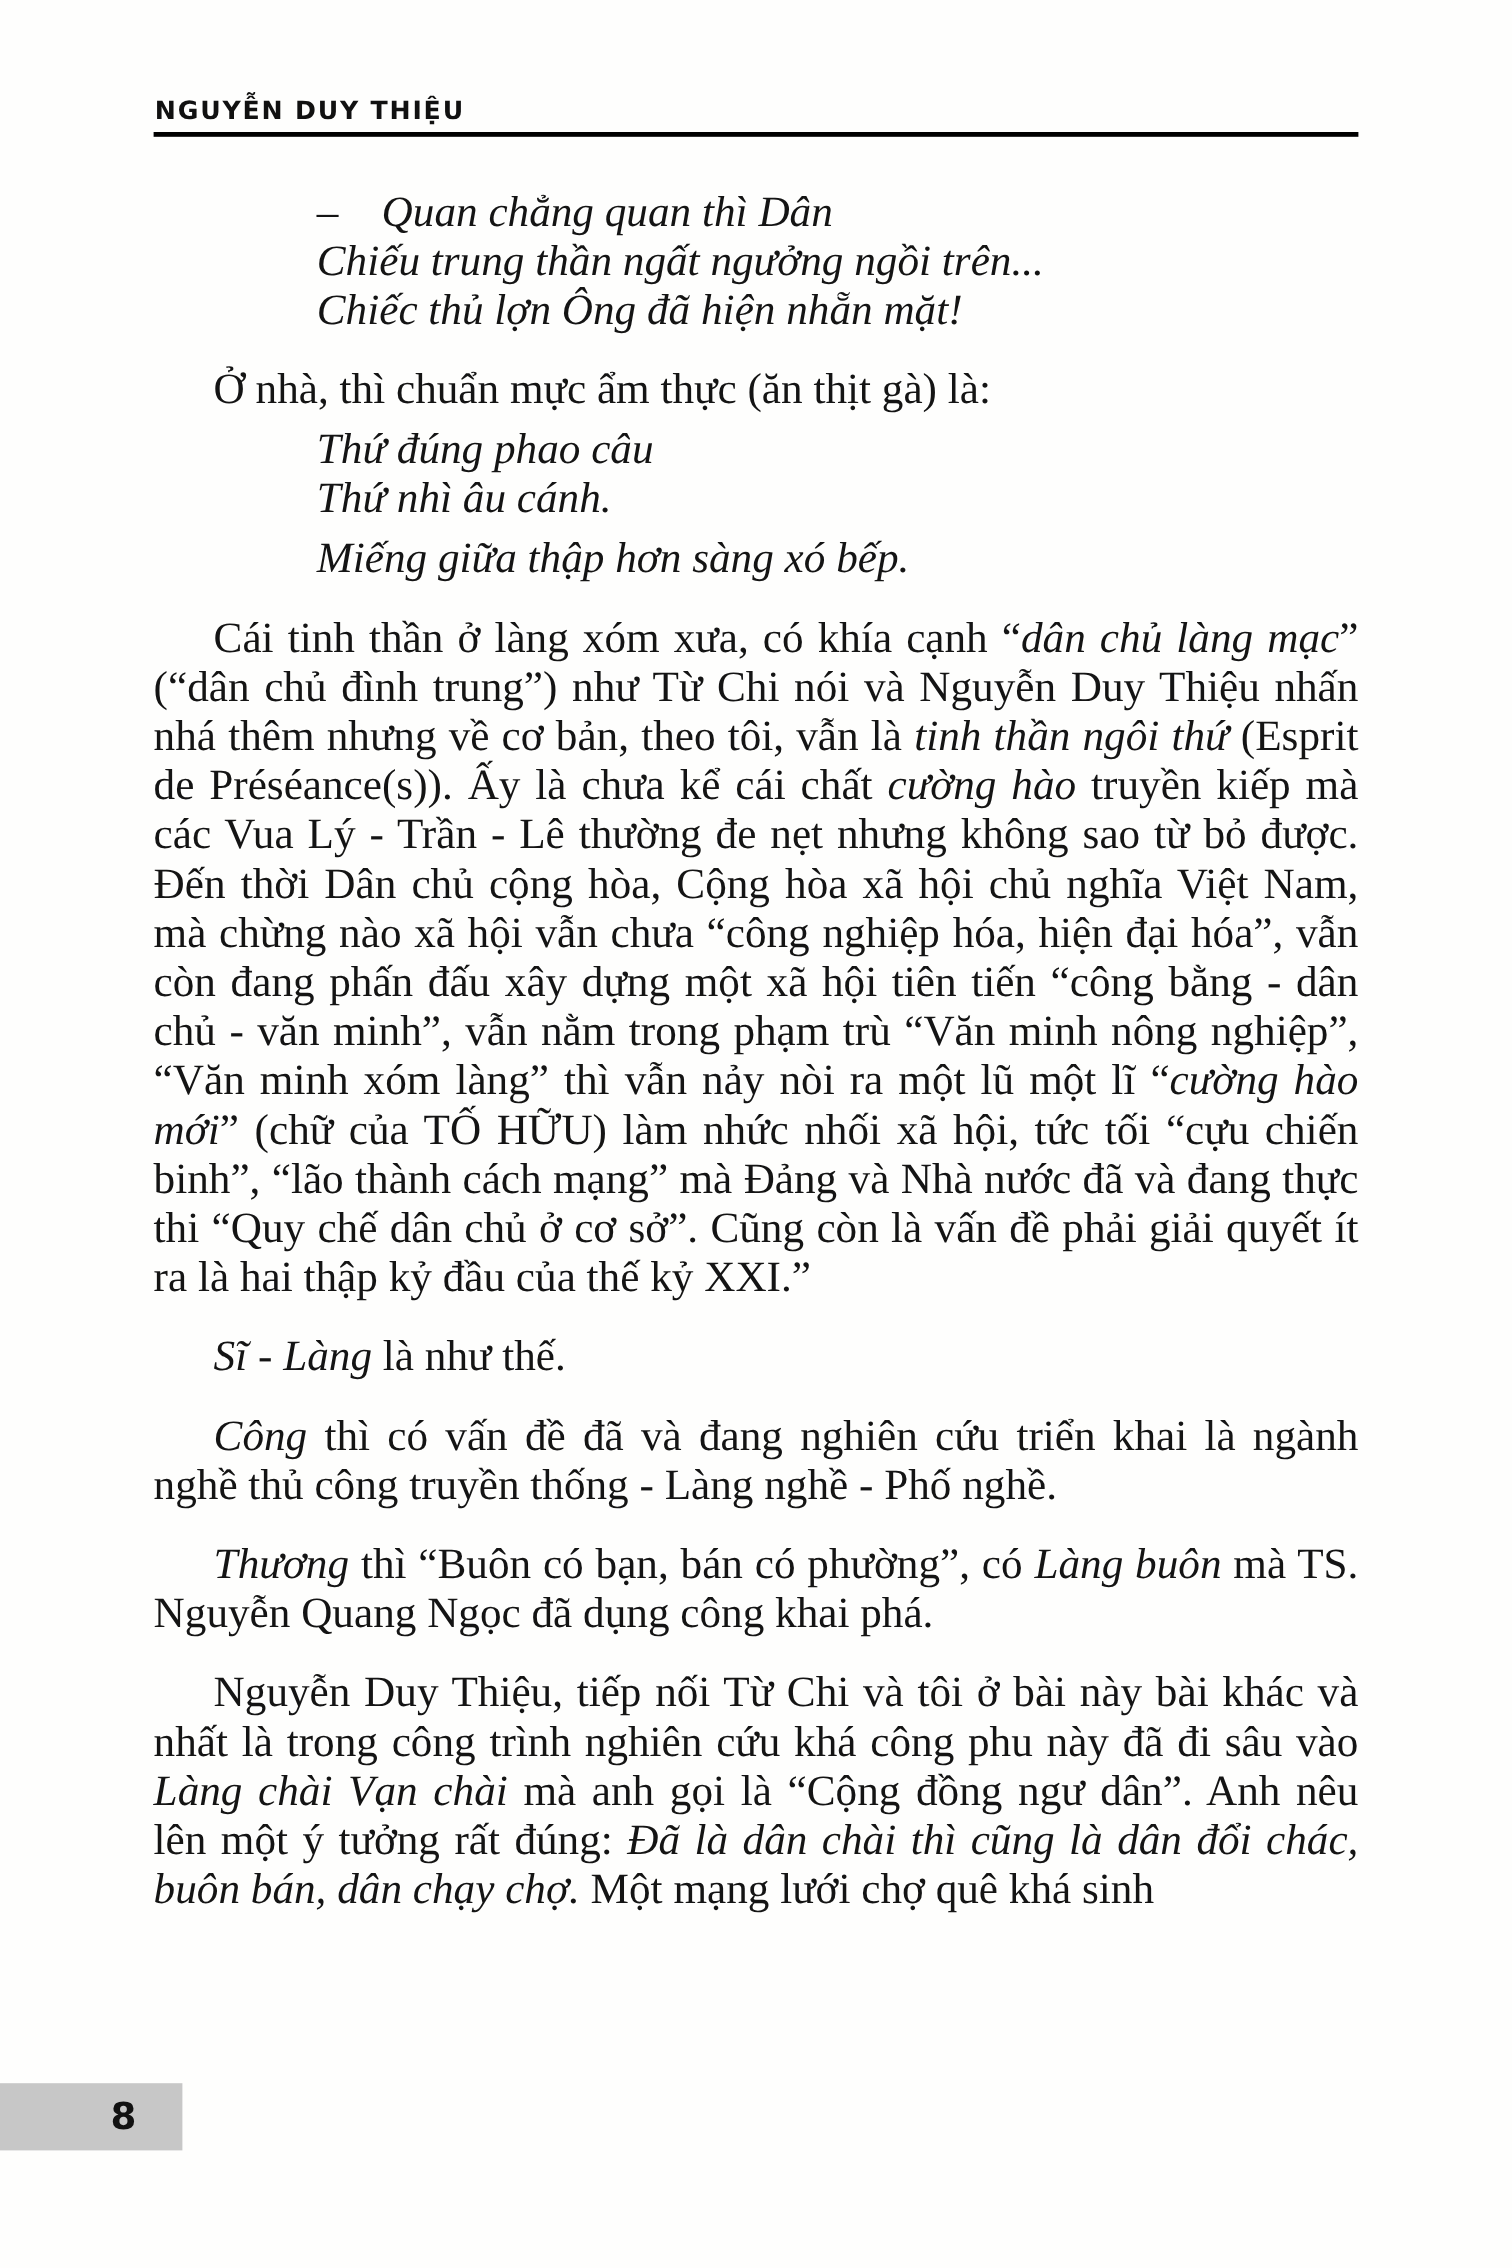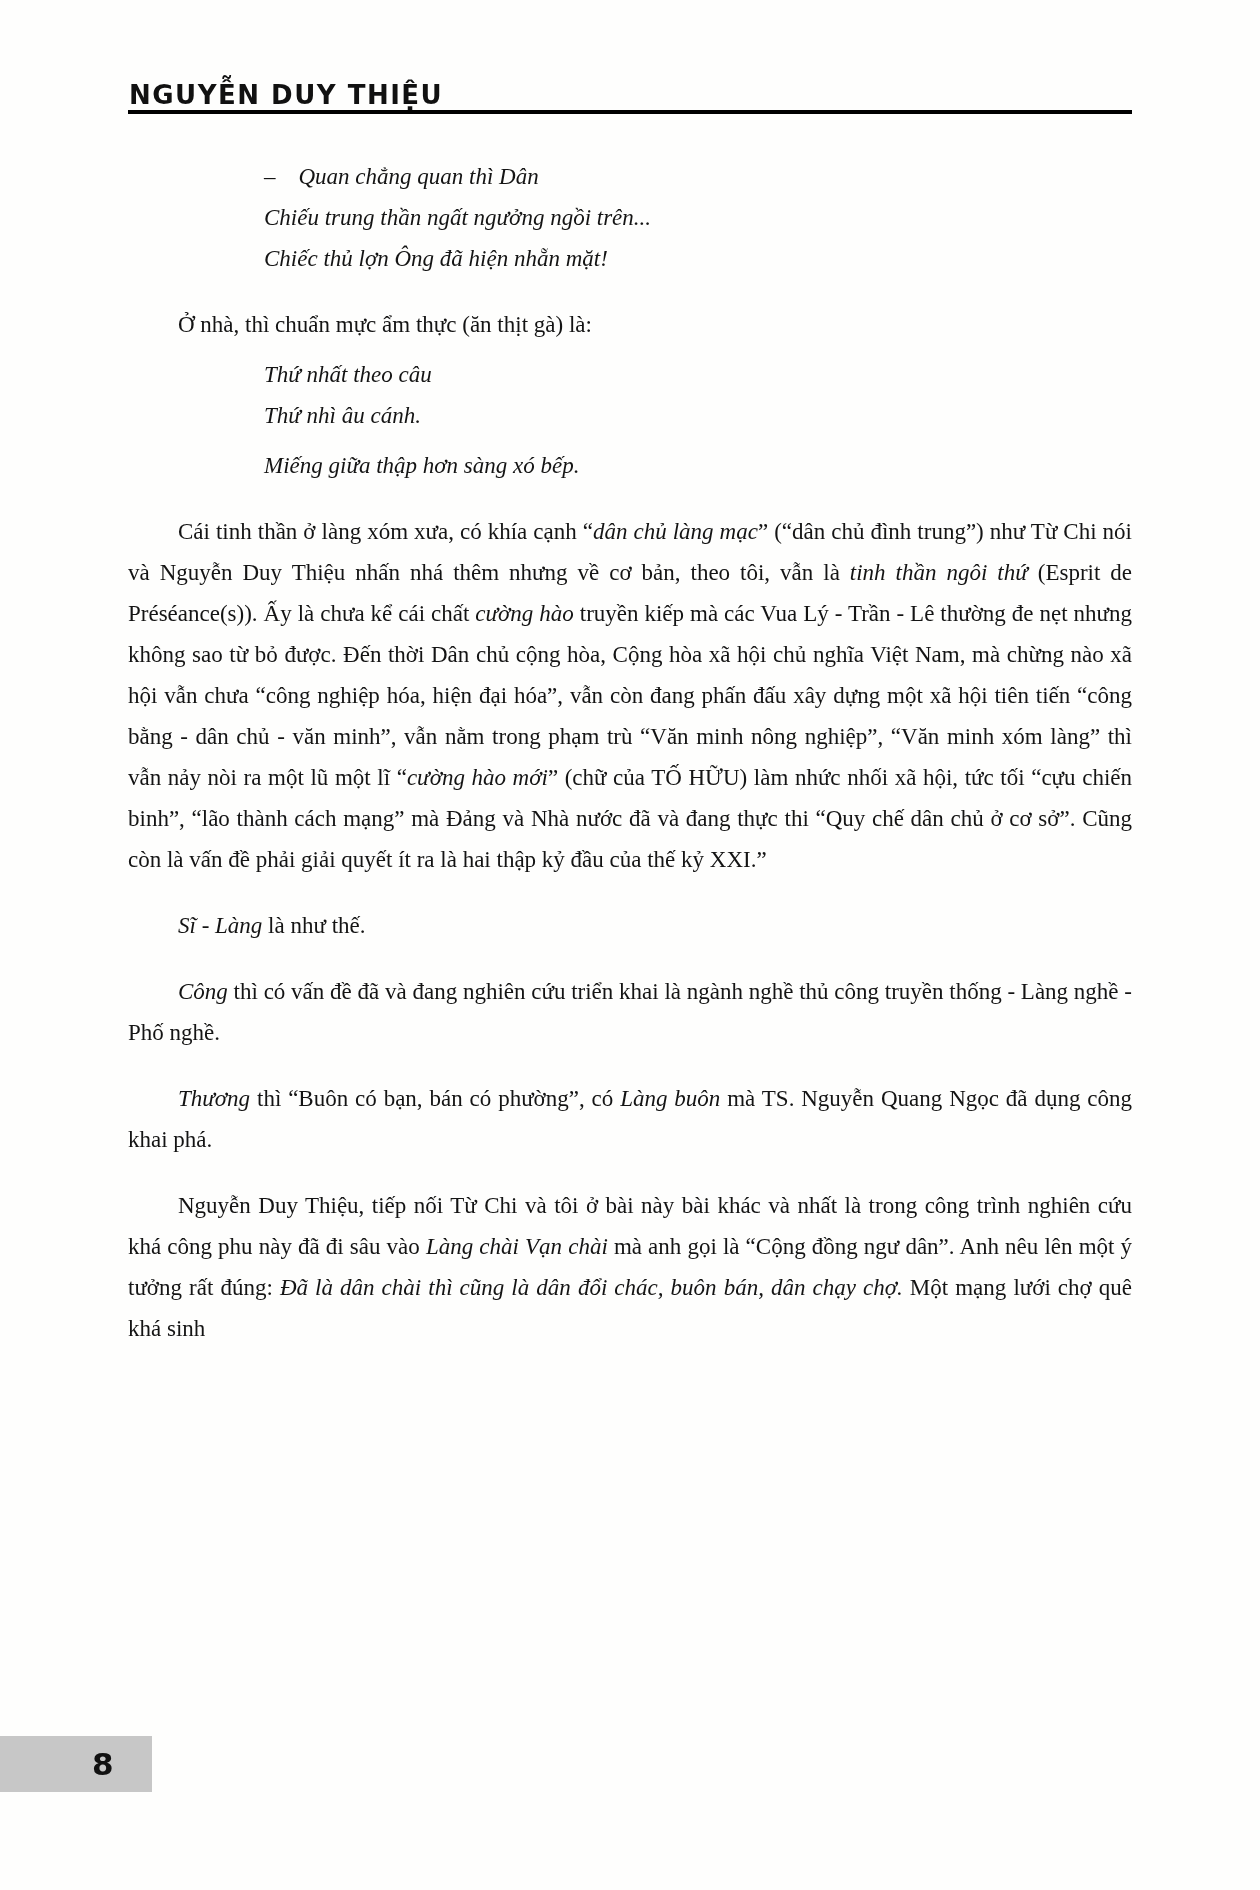--- a/index.html
+++ b/index.html
@@ -11,40 +11,40 @@
     background: #fefefd;
     font-family: "Liberation Serif", "DejaVu Serif", serif;
     color: #141414;
     overflow: hidden;
   }
   .running-head {
     position: absolute;
     top: 80px;
     left: 129px;
     font-family: "DejaVu Sans", "Liberation Sans", sans-serif;
-    font-size: 26px;
+    font-size: 21px;
     font-weight: 700;
     letter-spacing: 1.5px;
     color: #111;
     white-space: nowrap;
   }
   .header-rule {
     position: absolute;
     top: 110px;
     left: 128px;
     width: 1004px;
     height: 4px;
     background: #000;
   }
   .content-column {
     position: absolute;
     top: 156px;
     left: 128px;
     width: 1004px;
-    font-size: 23px;
+    font-size: 36px;
     line-height: 41px;
   }
   .paragraph {
     text-align: justify;
     text-indent: 50px;
     margin-top: 25px;
   }
   .verse {
     margin: 9px 0 9px 136px;
     font-style: italic;
@@ -80,21 +80,21 @@
   <div class="header-rule"></div>
 
   <main class="content-column">
       <div class="verse">
         <div class="verse-line"><span class="run">–    Quan chẳng quan thì Dân</span></div>
         <div class="verse-line"><span class="run">Chiếu trung thần ngất ngưởng ngồi trên...</span></div>
         <div class="verse-line"><span class="run">Chiếc thủ lợn Ông đã hiện nhẵn mặt!</span></div>
       </div>
       <div class="paragraph"><span class="run">Ở nhà, thì chuẩn mực ẩm thực (ăn thịt gà) là:</span></div>
       <div class="verse">
-        <div class="verse-line"><span class="run">Thứ nhất theo câu</span></div>
+        <div class="verse-line"><span class="run">Thứ đúng phao câu</span></div>
         <div class="verse-line"><span class="run">Thứ nhì âu cánh.</span></div>
       </div>
       <div class="verse">
         <div class="verse-line"><span class="run">Miếng giữa thập hơn sàng xó bếp.</span></div>
       </div>
       <div class="paragraph"><span class="run">Cái tinh thần ở làng xóm xưa, có khía cạnh “</span><span class="run it">dân chủ làng mạc</span><span class="run">” (“dân chủ đình trung”) như Từ Chi nói và Nguyễn Duy Thiệu nhấn nhá thêm nhưng về cơ bản, theo tôi, vẫn là </span><span class="run it">tinh thần ngôi thứ</span><span class="run"> (Esprit de Préséance(s)). Ấy là chưa kể cái chất </span><span class="run it">cường hào</span><span class="run"> truyền kiếp mà các Vua Lý - Trần - Lê thường đe nẹt nhưng không sao từ bỏ được. Đến thời Dân chủ cộng hòa, Cộng hòa xã hội chủ nghĩa Việt Nam, mà chừng nào xã hội vẫn chưa “công nghiệp hóa, hiện đại hóa”, vẫn còn đang phấn đấu xây dựng một xã hội tiên tiến “công bằng - dân chủ - văn minh”, vẫn nằm trong phạm trù “Văn minh nông nghiệp”, “Văn minh xóm làng” thì vẫn nảy nòi ra một lũ một lĩ “</span><span class="run it">cường hào mới</span><span class="run">” (chữ của TỐ HỮU) làm nhức nhối xã hội, tức tối “cựu chiến binh”, “lão thành cách mạng” mà Đảng và Nhà nước đã và đang thực thi “Quy chế dân chủ ở cơ sở”. Cũng còn là vấn đề phải giải quyết ít ra là hai thập kỷ đầu của thế kỷ XXI.”</span></div>
       <div class="paragraph"><span class="run it">Sĩ - Làng</span><span class="run"> là như thế.</span></div>
       <div class="paragraph"><span class="run it">Công</span><span class="run"> thì có vấn đề đã và đang nghiên cứu triển khai là ngành nghề thủ công truyền thống - Làng nghề - Phố nghề.</span></div>
       <div class="paragraph"><span class="run it">Thương</span><span class="run"> thì “Buôn có bạn, bán có phường”, có </span><span class="run it">Làng buôn</span><span class="run"> mà TS. Nguyễn Quang Ngọc đã dụng công khai phá.</span></div>
       <div class="paragraph"><span class="run">Nguyễn Duy Thiệu, tiếp nối Từ Chi và tôi ở bài này bài khác và nhất là trong công trình nghiên cứu khá công phu này đã đi sâu vào </span><span class="run it">Làng chài Vạn chài</span><span class="run"> mà anh gọi là “Cộng đồng ngư dân”. Anh nêu lên một ý tưởng rất đúng: </span><span class="run it">Đã là dân chài thì cũng là dân đổi chác, buôn bán, dân chạy chợ.</span><span class="run"> Một mạng lưới chợ quê khá sinh</span></div>

